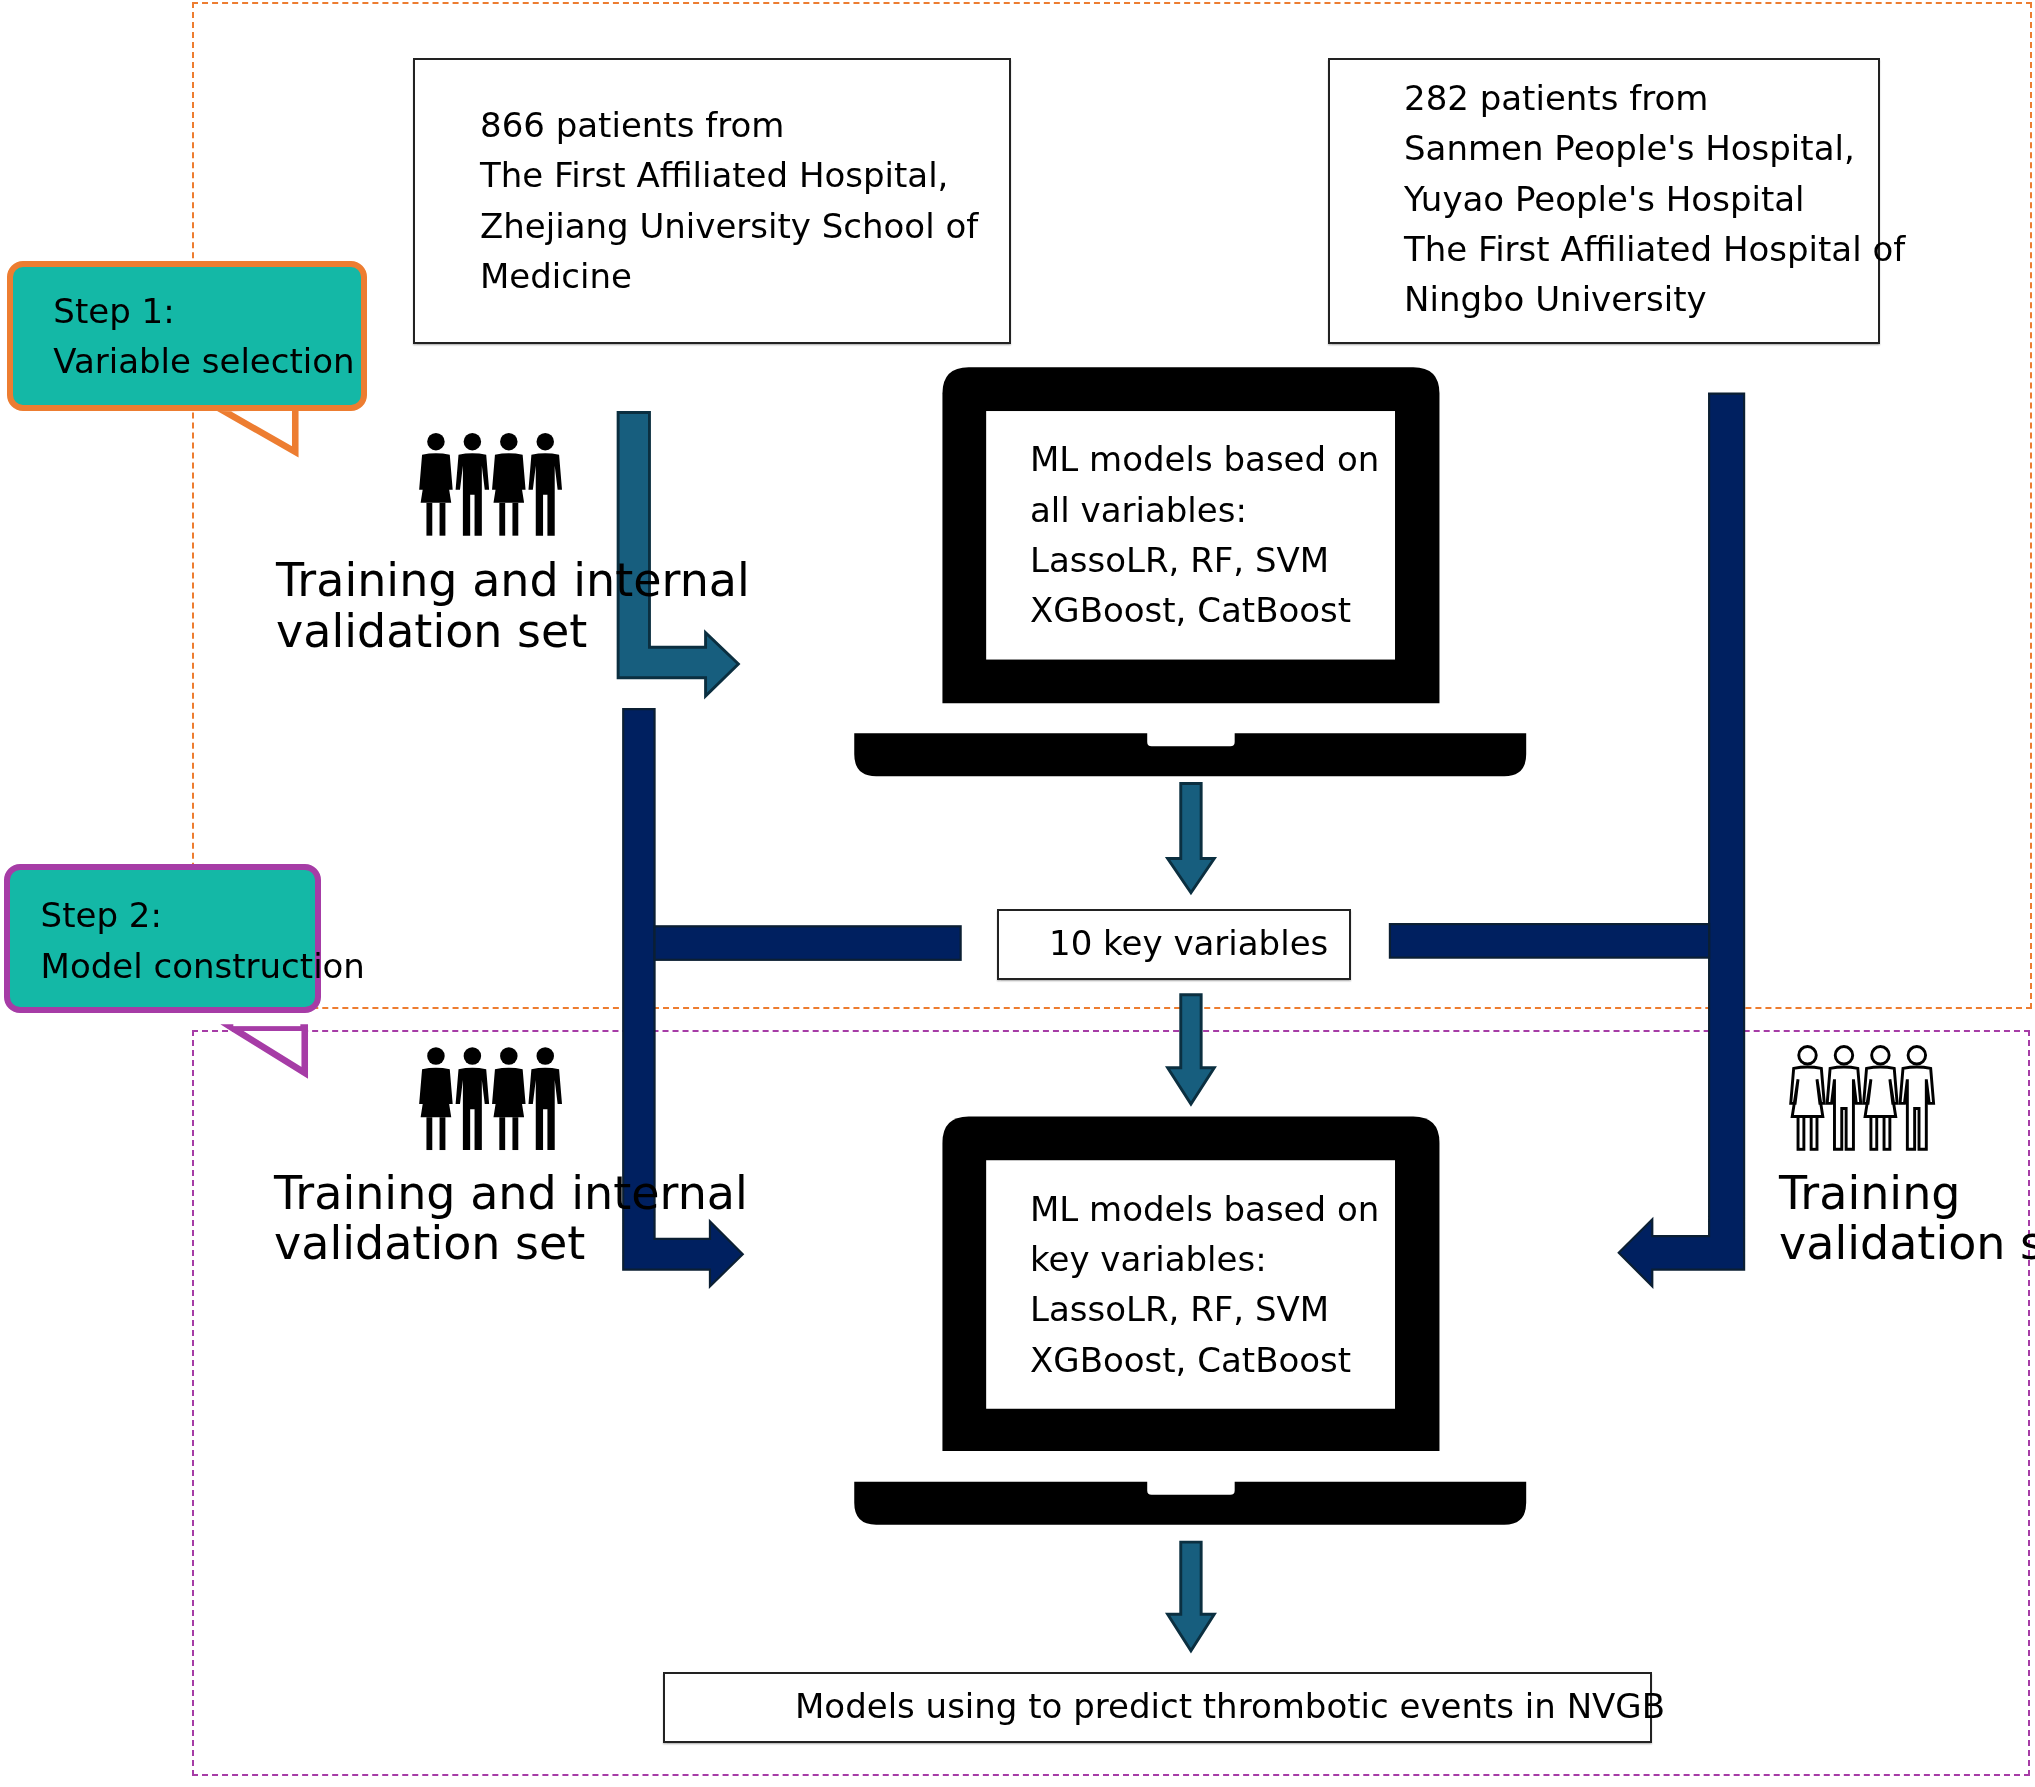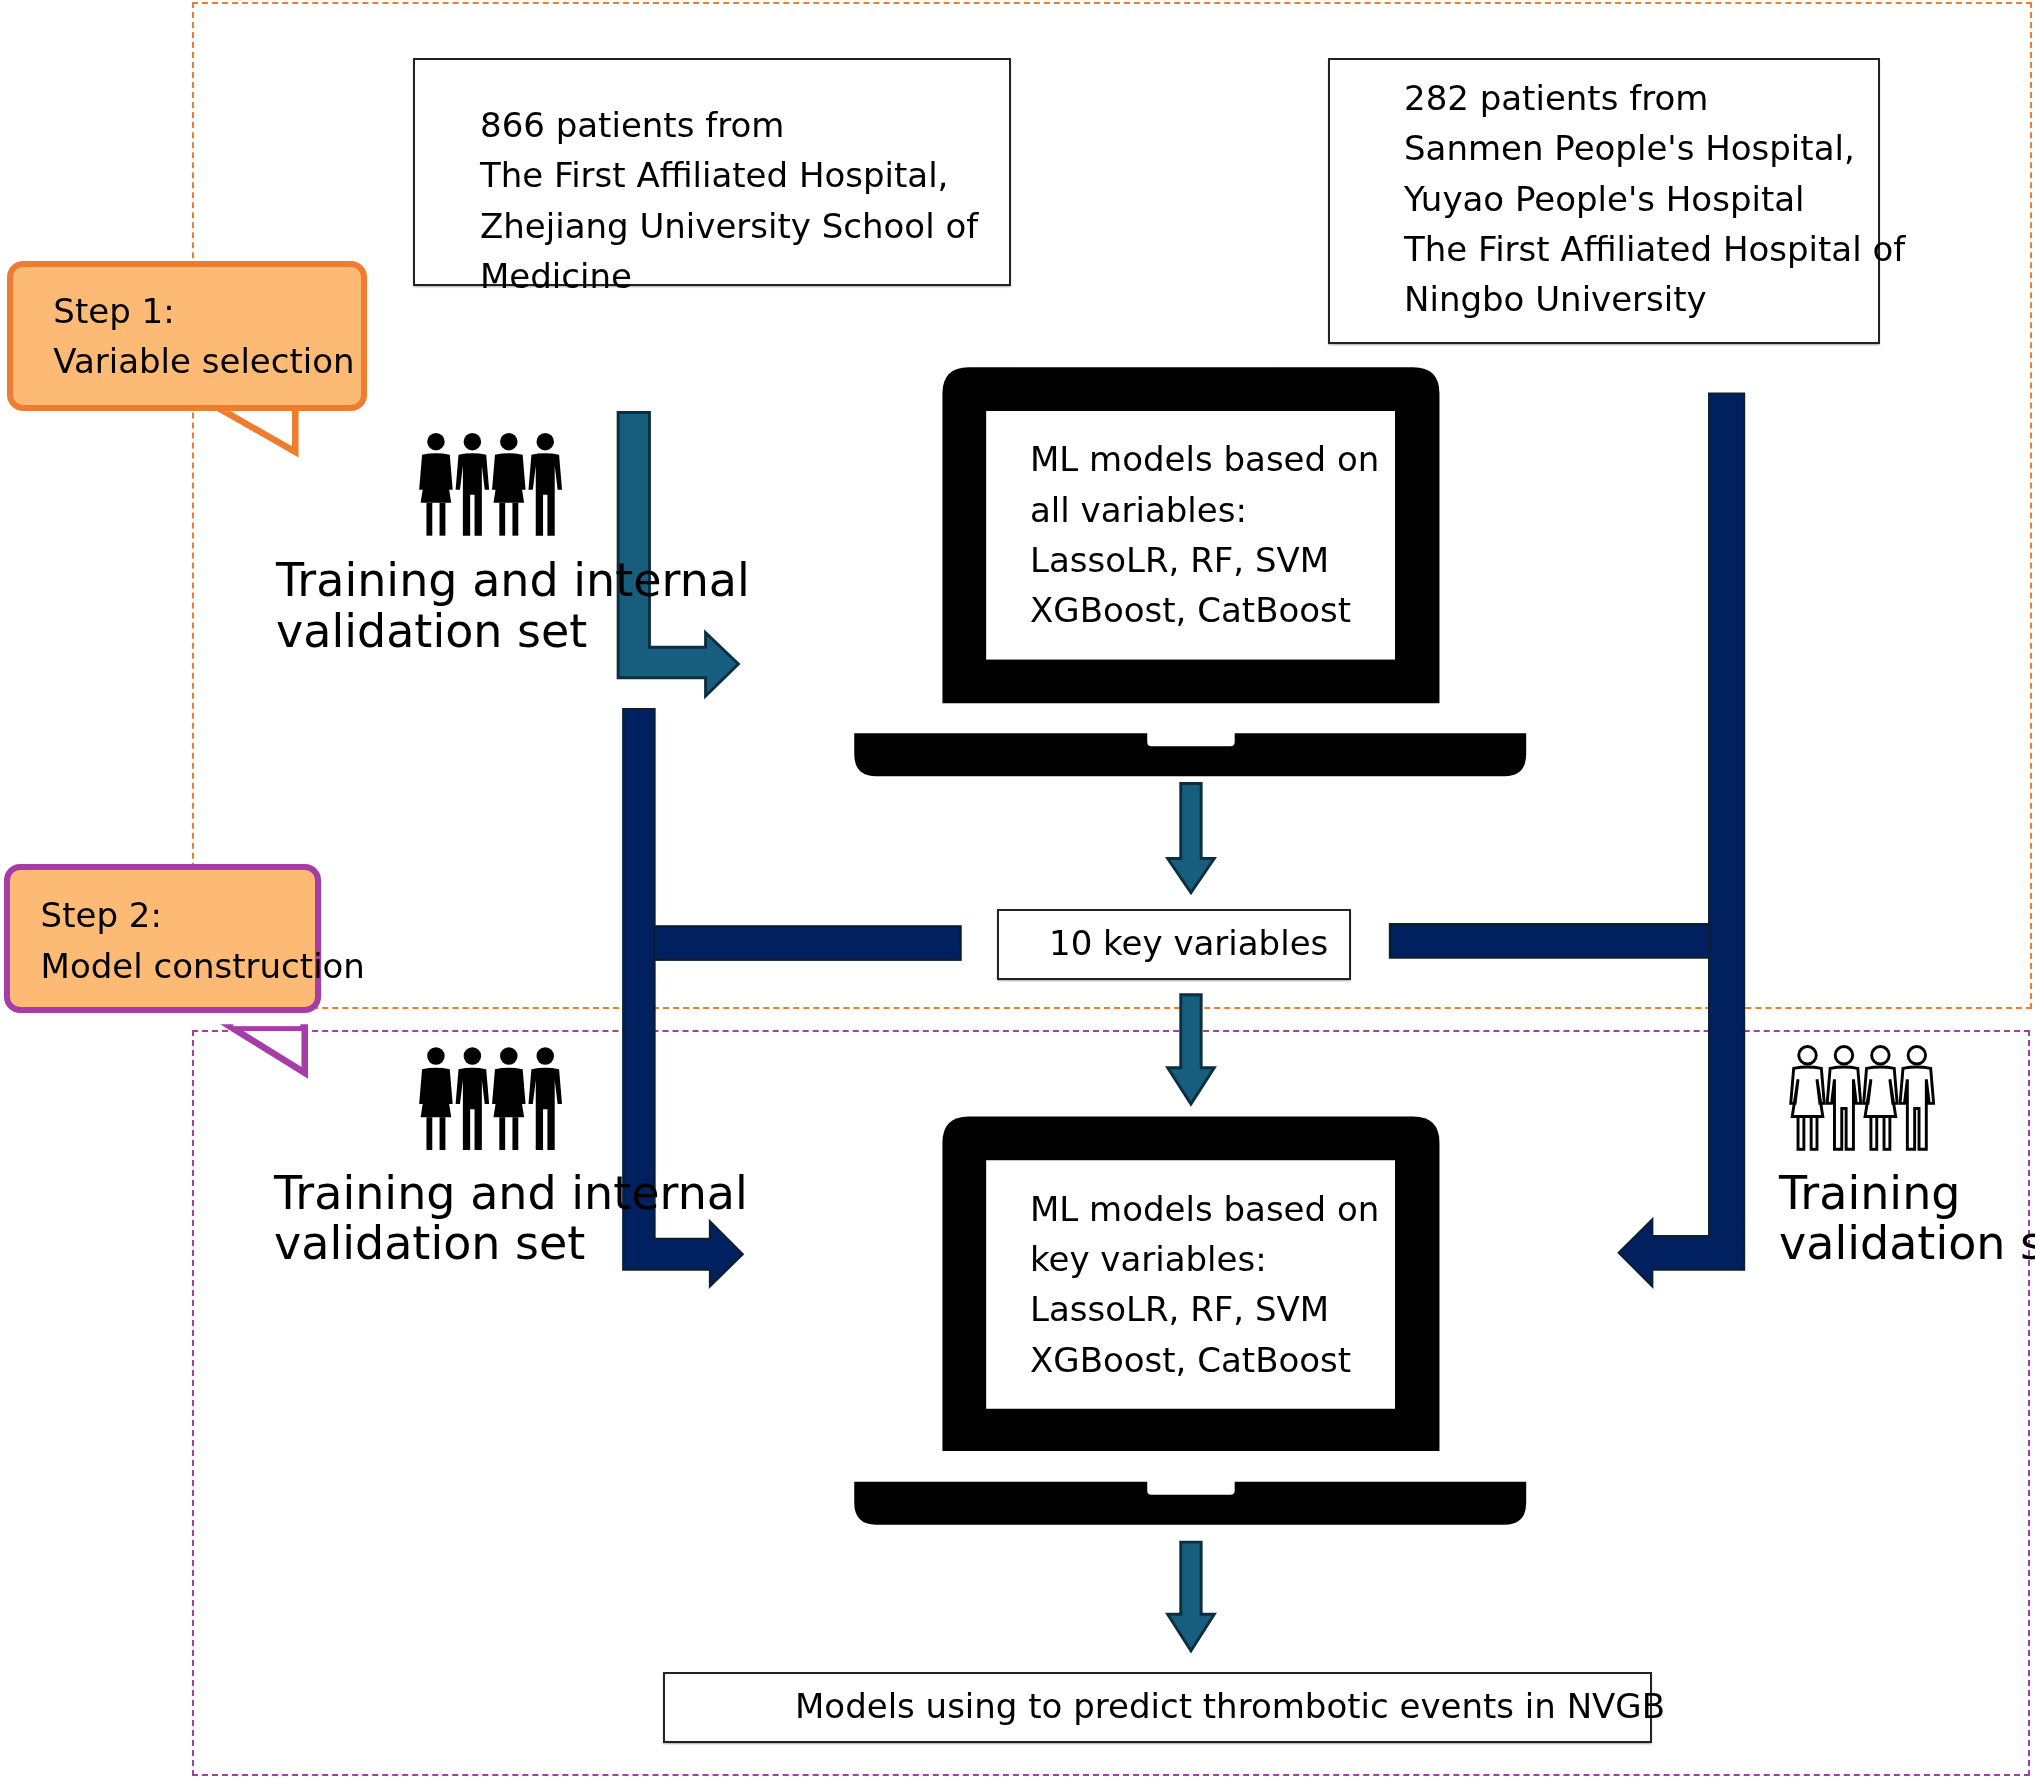--- a/index.html
+++ b/index.html
@@ -4,21 +4,21 @@
 <style>
   html, body { margin: 0; padding: 0; background: #ffffff; }
   #canvas { position: relative; width: 2035px; height: 1787px; background: #ffffff; overflow: hidden;
     font-family: "DejaVu Sans", "Liberation Sans", sans-serif; color: #000; }
   .region { position: absolute; box-sizing: border-box; }
   .region-step1 { left: 192px; top: 1.5px; width: 1840px; height: 1007px; border: 2.9px dashed #ED7D31; }
   .region-step2 { left: 192px; top: 1030px; width: 1838px; height: 746px; border: 2.9px dashed #A63CA6; }
   .box { position: absolute; box-sizing: border-box; background: #fff; border: 2.9px solid #222;
     box-shadow: 0 1.5px 1.5px rgba(0,0,0,0.25); }
   .box .txt { position: absolute; font-size: 34px; line-height: 50px; white-space: pre; }
-  .callout { position: absolute; box-sizing: border-box; background: #fdba74; border-radius: 16px; }
+  .callout { position: absolute; box-sizing: border-box; background: #14b8a6; border-radius: 16px; }
   .callout .txt { position: absolute; font-size: 34px; line-height: 50px; white-space: pre; }
   .label { position: absolute; font-size: 46px; line-height: 50px; white-space: pre; }
   svg.overlay { position: absolute; left: 0; top: 0; }
   .laptop-screen-text { position: absolute; font-size: 34px; line-height: 50px; white-space: pre; }
 </style>
 </head>
 <body>
 
 <div id="canvas">
 
@@ -131,21 +131,21 @@
 
   <div class="callout" style="left:7.3px; top:261px; width:360px; height:150px; border:6.6px solid #ED7D31;">
     <div class="txt" style="left:40px; top:19px;">Step 1:</div>
     <div class="txt" style="left:40px; top:69px;">Variable selection</div>
   </div>
   <div class="callout" style="left:3.6px; top:864px; width:317px; height:149px; border:6.6px solid #A63CA6;">
     <div class="txt" style="left:31px; top:20.4px;">Step 2:</div>
     <div class="txt" style="left:31px; top:71px;">Model construction</div>
   </div>
 
-  <div class="box" style="left:413px; top:58px; width:598px; height:228px;">
+  <div class="box" style="left:413px; top:58px; width:598px; height:286px;">
     <div class="txt" style="left:65px; top:40px;">866 patients from</div>
     <div class="txt" style="left:65px; top:90px;">The First Affiliated Hospital,</div>
     <div class="txt" style="left:65px; top:141px;">Zhejiang University School of</div>
     <div class="txt" style="left:65px; top:191px;">Medicine</div>
   </div>
   <div class="box" style="left:1328px; top:58px; width:552px; height:286px;padding-left:24px;">
     <div class="txt" style="left:74px; top:13px;">282 patients from</div>
     <div class="txt" style="left:74px; top:63px;">Sanmen People's Hospital,</div>
     <div class="txt" style="left:74px; top:114px;">Yuyao People's Hospital</div>
     <div class="txt" style="left:74px; top:164px;">The First Affiliated Hospital of</div>

